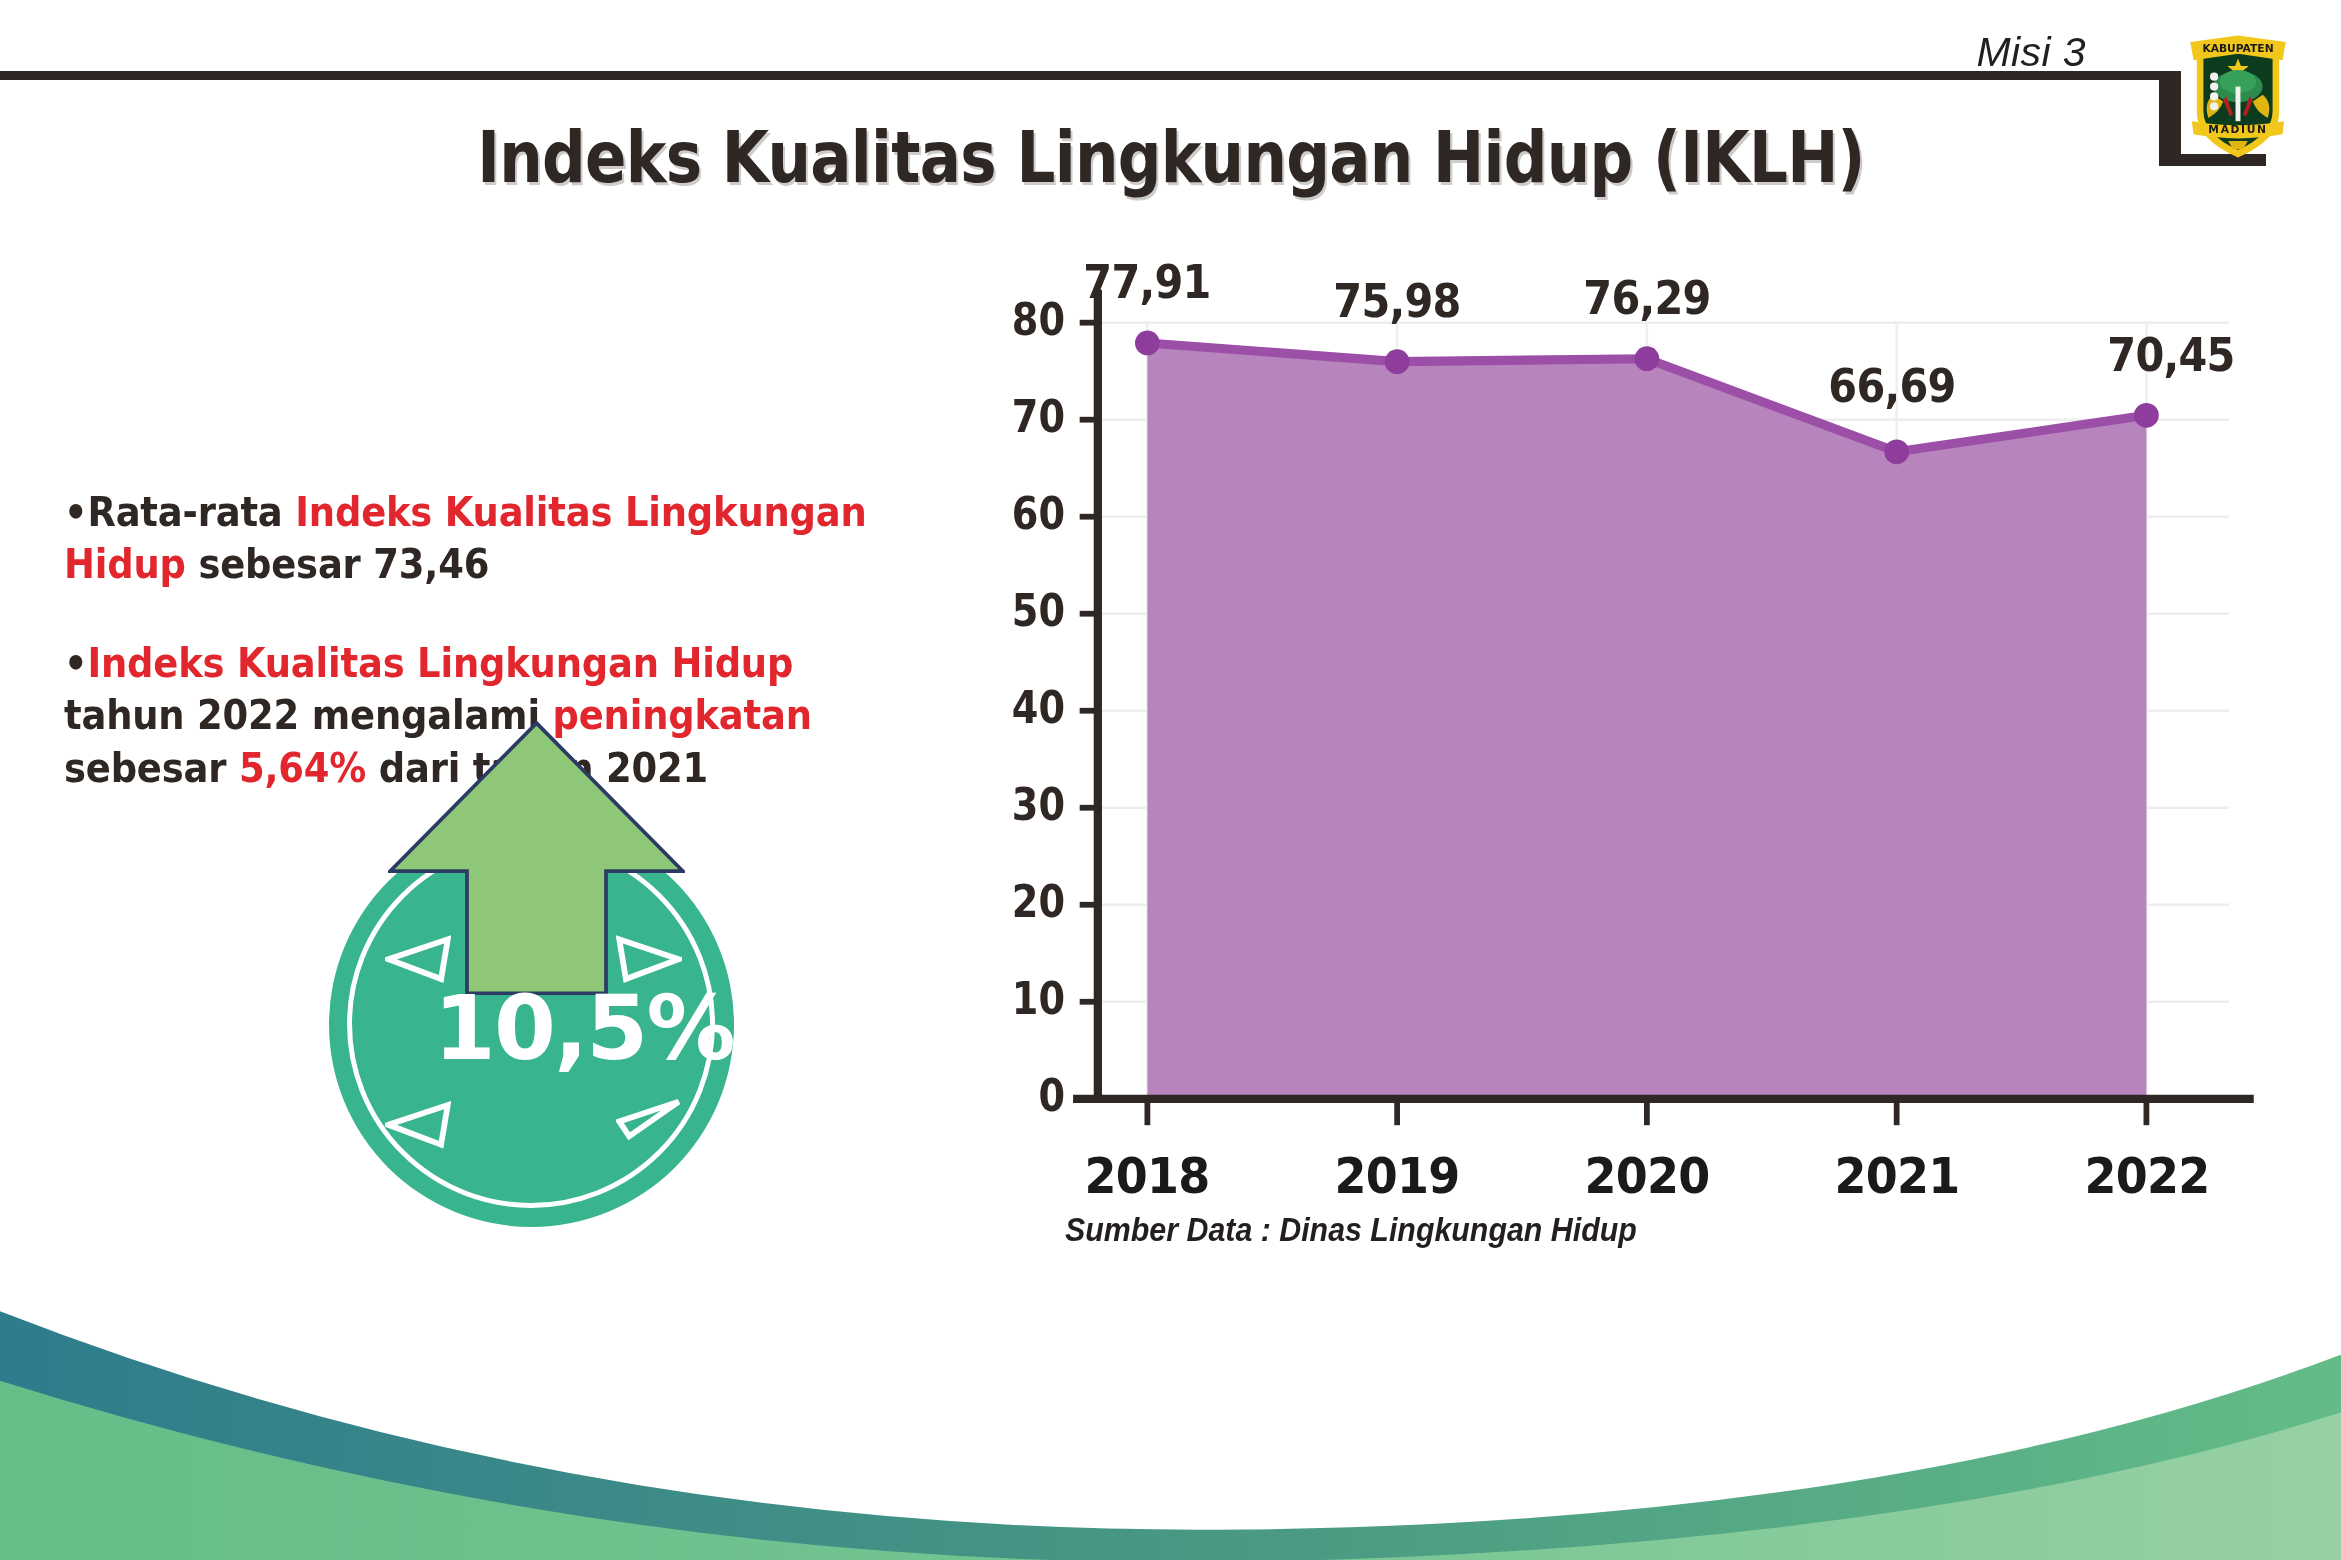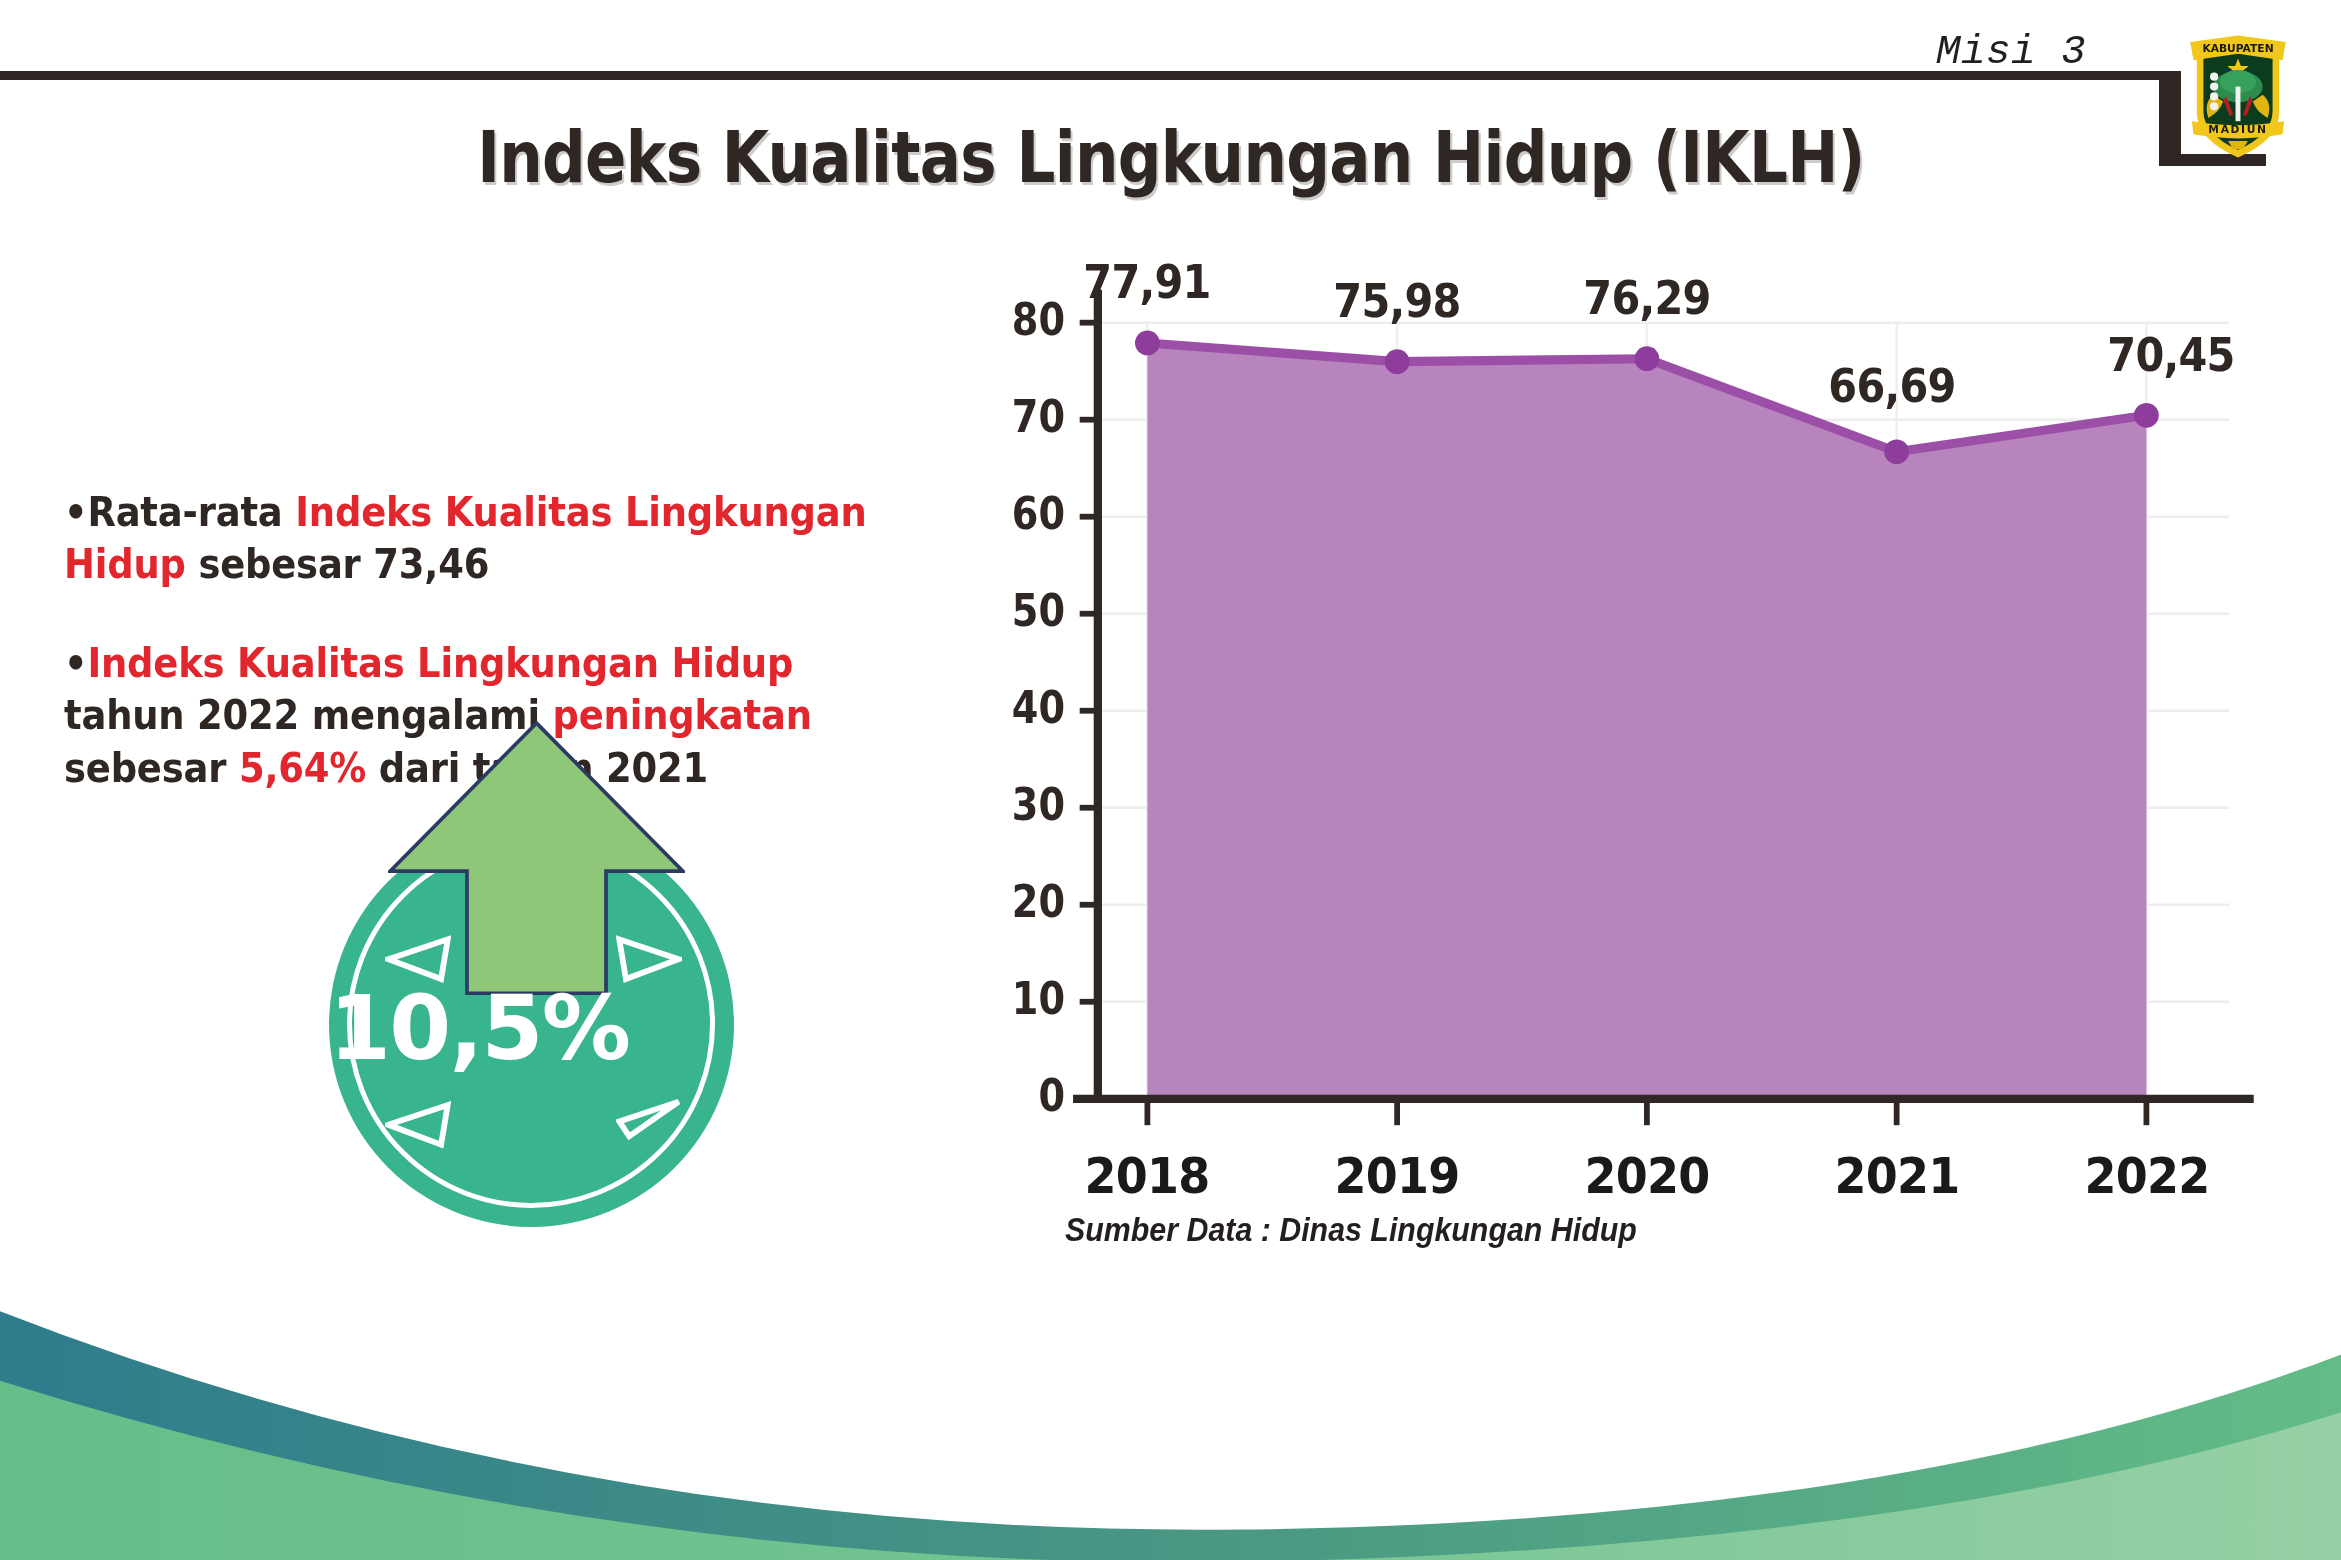--- a/index.html
+++ b/index.html
@@ -19,21 +19,21 @@
   
   #header-rule {
     position: absolute;
     left: 0; top: 71px;
     width: 2160px; height: 9px;
     background: #2E2724;
   }
   #misi-label {
     position: absolute;
     right: 256px; top: 29px;
-    font-family: Liberation Mono, monospace;
+    font-family: Liberation Sans, sans-serif;
     font-style: italic;
     font-size: 41px;
     color: #231f20;
     letter-spacing: 0.4px;
     white-space: nowrap;
   }
   #logo-bracket {
     position: absolute;
     left: 2159px; top: 71px;
     width: 21.5px; height: 91px;
@@ -105,21 +105,21 @@
     position: absolute;
     left: 18px; top: 18px;
     width: 368px; height: 368px;
     border-radius: 50%;
     border: 5px solid #ffffff;
   }
   #badge-value {
     position: absolute;
     left: 0; top: 154px;
     width: 405px;
-    text-align: left;
+    text-align: right;
     font-family: "DejaVu Sans", sans-serif;
     font-weight: bold;
     font-size: 89px;
     color: #ffffff;
     letter-spacing: -1.7px;
   }
   .tick-arrow { position: absolute; }
   #arrow-up-svg {
     position: absolute;
     left: 59px; top: -103px;

